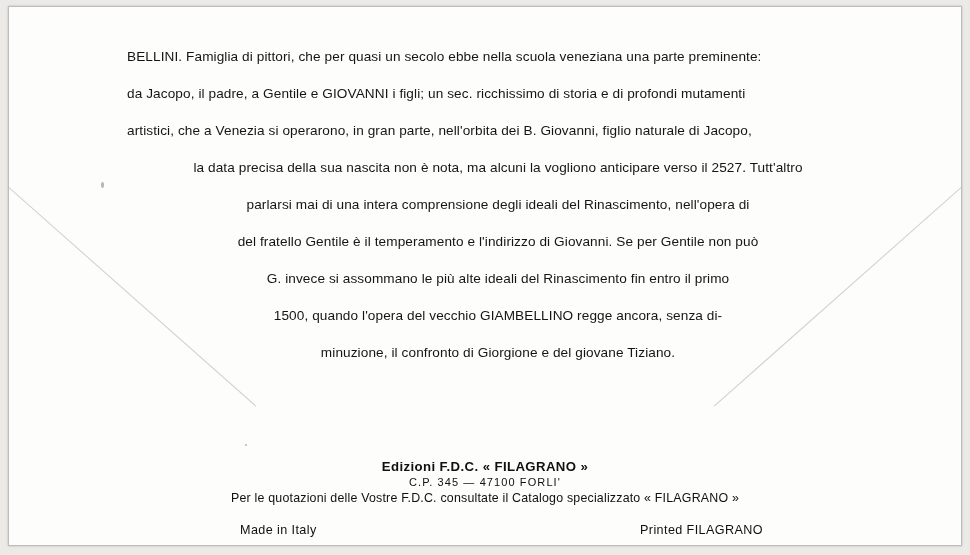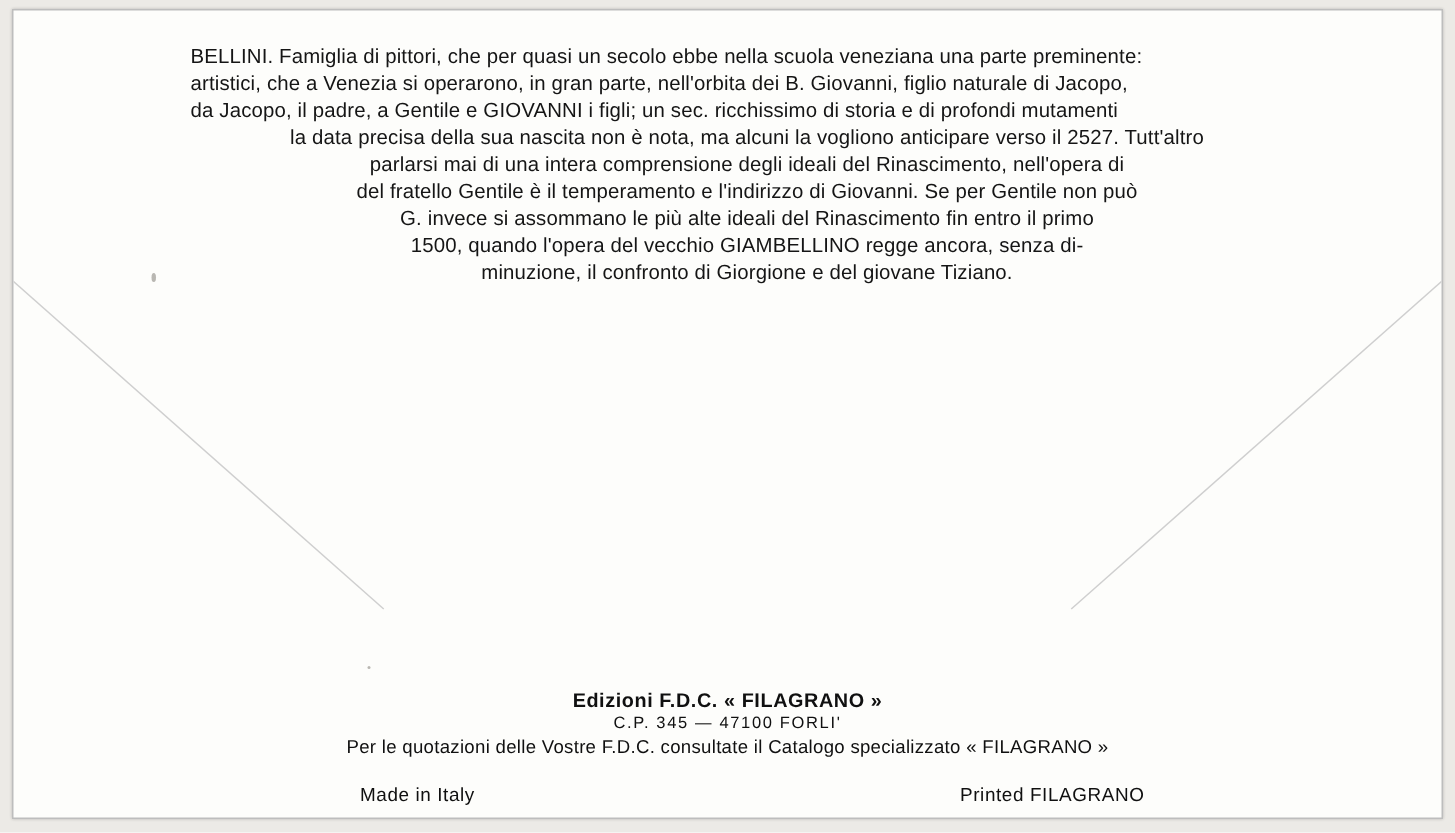--- a/index.html
+++ b/index.html
@@ -67,20 +67,21 @@
     top: 22px;
     width: 742px;
     font-size: 13.6px;
     line-height: 1.32;
     color: #151515;
     letter-spacing: 0.1px;
   }
   .desc .ln {
     display: block;
     white-space: nowrap;
+    margin-top: 19px;
   }
   .ln.c { text-align: center; }
   .ln.l { text-align: left; }
   
   .imprint {
     position: absolute;
     left: 0;
     top: 452px;
     width: 952px;
     text-align: center;
@@ -130,22 +131,22 @@
   <div class="envelope">
 
     <div class="flap flap-left"></div>
     <div class="flap flap-right"></div>
 
     <div class="speck" style="left:92px; top:175px; width:3px; height:6px;"></div>
     <div class="speck" style="left:236px; top:437px; width:2px; height:2px;"></div>
 
     <div class="desc">
       <span class="ln l">BELLINI. Famiglia di pittori, che per quasi un secolo ebbe nella scuola veneziana una parte preminente:</span>
+      <span class="ln l">da Jacopo, il padre, a Gentile e GIOVANNI i figli; un sec. ricchissimo di storia e di profondi mutamenti</span>
       <span class="ln l">artistici, che a Venezia si operarono, in gran parte, nell'orbita dei B. Giovanni, figlio naturale di Jacopo,</span>
-      <span class="ln l">da Jacopo, il padre, a Gentile e GIOVANNI i figli; un sec. ricchissimo di storia e di profondi mutamenti</span>
       <span class="ln c">la data precisa della sua nascita non è nota, ma alcuni la vogliono anticipare verso il 2527. Tutt'altro</span>
       <span class="ln c">parlarsi mai di una intera comprensione degli ideali del Rinascimento, nell'opera di</span>
       <span class="ln c">del fratello Gentile è il temperamento e l'indirizzo di Giovanni. Se per Gentile non può</span>
       <span class="ln c">G. invece si assommano le più alte ideali del Rinascimento fin entro il primo</span>
       <span class="ln c">1500, quando l'opera del vecchio GIAMBELLINO regge ancora, senza di-</span>
       <span class="ln c">minuzione, il confronto di Giorgione e del giovane Tiziano.</span>
     </div>
 
     <div class="imprint">
       <div class="imprint-title">Edizioni F.D.C. « FILAGRANO »</div>

